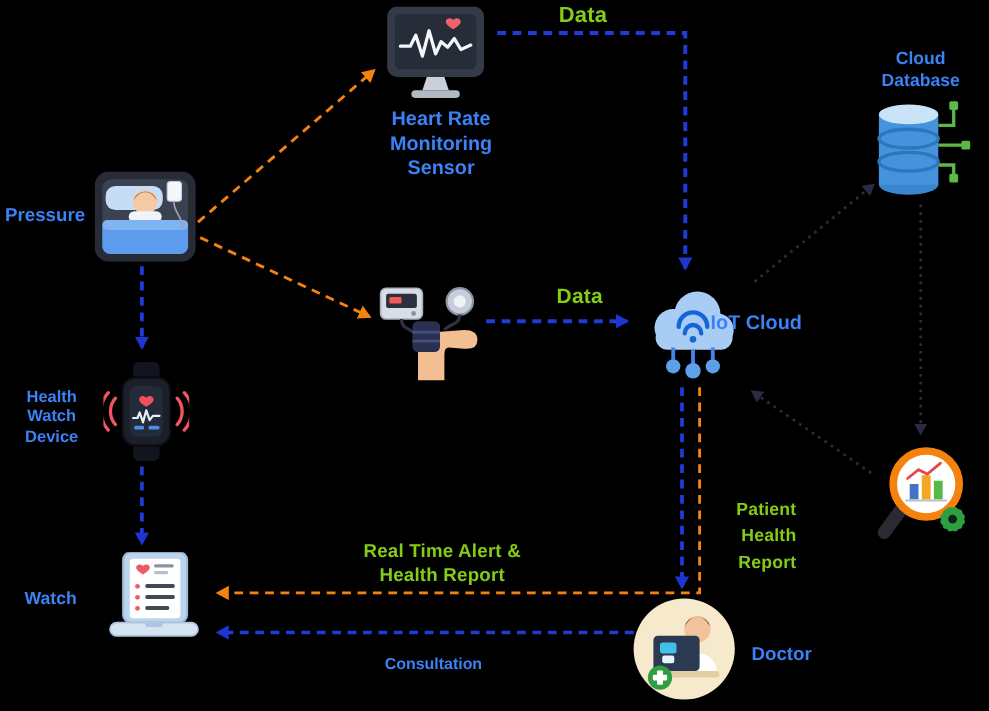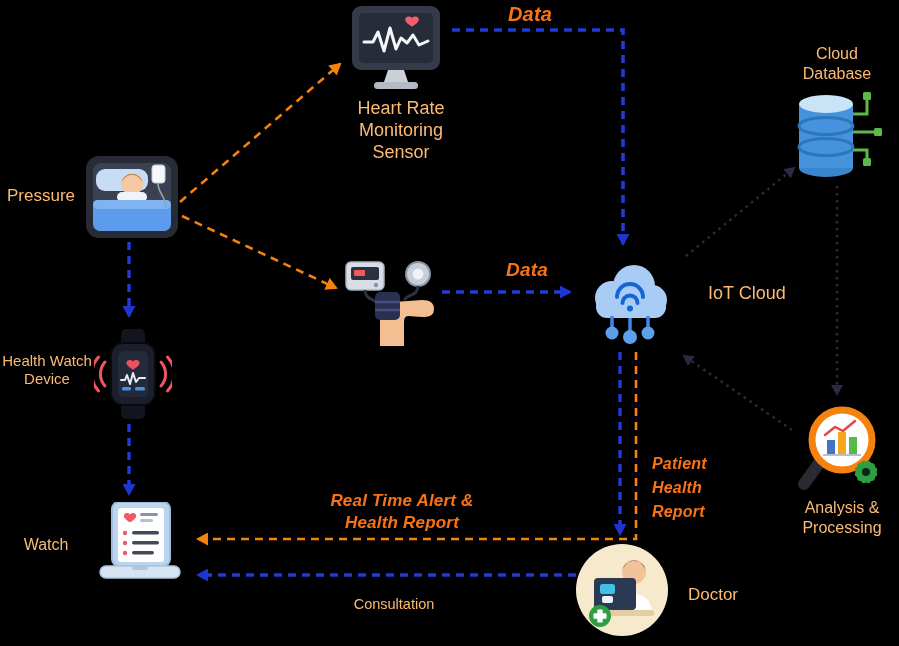--- a/index.html
+++ b/index.html
@@ -1,22 +1,22 @@
 <!DOCTYPE html>
 <html><head>
 <meta charset="utf-8">
 <style>
   html,body{margin:0;padding:0;background:#000;}
   #canvas{position:relative;width:899px;height:646px;background:#000;overflow:hidden;
           font-family:"Liberation Sans","DejaVu Sans",sans-serif;}
   .node{position:absolute;}
   .node svg{display:block;}
   .lbl{position:absolute;text-align:center;line-height:1.22;}
-  .lbl-dark{color:#fdba74;font-weight:400;}
-  .lbl-blue{color:#f97316;font-weight:800;letter-spacing:.2px;font-style:italic;}
+  .lbl-dark{color:#3b82f6;font-weight:700;}
+  .lbl-blue{color:#84cc16;font-weight:800;letter-spacing:.2px;}
   #arrows{position:absolute;left:0;top:0;}
 </style>
 </head>
 <body>
 
 <div id="canvas">
 
   <svg id="arrows" width="899" height="646" viewBox="0 0 899 646">
     <defs>
       <marker id="mO" markerUnits="userSpaceOnUse" markerWidth="13" markerHeight="13" refX="10" refY="6.5" orient="auto">
@@ -203,35 +203,34 @@
       <rect x="23.3" y="67.5" width="5.4" height="13" rx="1" fill="#FFFFFF"></rect>
       <rect x="19.5" y="71.3" width="13" height="5.4" rx="1" fill="#FFFFFF"></rect>
     </svg>
   </div>
 
   <div class="lbl lbl-dark" style="left:2px;top:186px;width:78px;font-size:17px;">Pressure</div>
 
   <div class="lbl lbl-dark" style="left:330px;top:98px;width:142px;font-size:18px;">Heart Rate Monitoring Sensor</div>
 
 
-  <div class="lbl lbl-dark" style="left:708px;top:283px;width:100px;font-size:18px;text-align:left;">IoT Cloud</div>
+  <div class="lbl lbl-dark" style="left:646px;top:283px;width:100px;font-size:18px;text-align:left;">IoT Cloud</div>
 
   <div class="lbl lbl-dark" style="left:794px;top:44px;width:86px;font-size:16px;">Cloud Database</div>
 
-  <div class="lbl lbl-dark" style="left:786px;top:498px;width:112px;font-size:16px;">Analysis &amp; Processing</div>
 
   <div class="lbl lbl-dark" style="left:0px;top:352px;width:94px;font-size:15px;">Health Watch Device</div>
 
   <div class="lbl lbl-dark" style="left:6px;top:535px;width:80px;font-size:16px;">Watch</div>
 
   <div class="lbl lbl-dark" style="left:668px;top:585px;width:70px;font-size:17px;text-align:right;">Doctor</div>
 
   <div class="lbl lbl-blue" style="left:495px;top:2px;width:70px;font-size:20px;">Data</div>
 
   <div class="lbl lbl-blue" style="left:492px;top:258px;width:70px;font-size:19px;">Data</div>
 
-  <div class="lbl lbl-blue" style="left:652px;top:452px;width:72px;font-size:16px;line-height:1.5;text-align:left;">Patient Health Report</div>
+  <div class="lbl lbl-blue" style="left:652px;top:452px;width:72px;font-size:16px;line-height:1.5;text-align:right;">Patient Health Report</div>
 
   <div class="lbl lbl-blue" style="left:318px;top:490px;width:168px;font-size:17px;line-height:1.3;">Real Time Alert &amp; Health Report</div>
 
   <div class="lbl lbl-dark" style="left:339px;top:596px;width:110px;font-size:14.5px;">Consultation</div>
 
 </div>
 
 </body></html>

